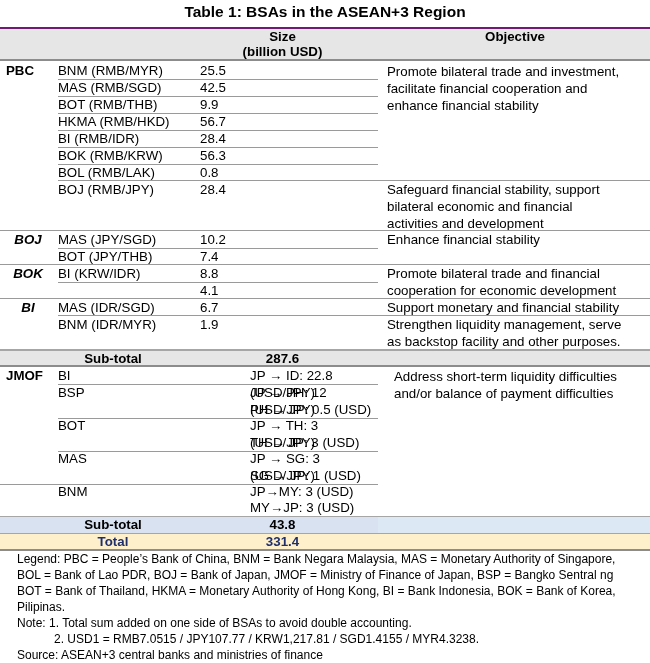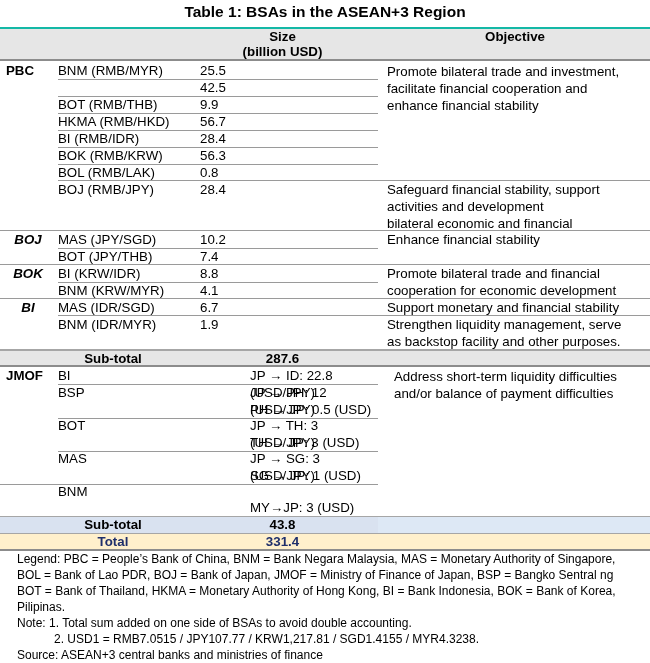--- a/index.html
+++ b/index.html
@@ -6,21 +6,21 @@
   body {
     width: 650px; height: 663px; position: relative; overflow: hidden;
     font-family: "Liberation Sans", sans-serif; color: #000; font-size: 13.3px;
   }
   .title {
     position: absolute; left: 0; top: 3px; width: 650px; text-align: center;
     font-weight: bold; font-size: 15.5px;
   }
   .hdr {
     position: absolute; left: 0; top: 27px; width: 650px; height: 34px;
-    background: #e6e6e6; border-top: 2px solid #14b8a6; border-bottom: 2px solid #8c8c8c;
+    background: #e6e6e6; border-top: 2px solid #701a75; border-bottom: 2px solid #8c8c8c;
     box-sizing: border-box; font-weight: bold;
   }
   .hdr .size { position: absolute; left: 200px; width: 165px; top: 0; text-align: center; line-height: 15px; }
   .hdr .obj { position: absolute; left: 380px; width: 270px; top: 0; text-align: center; line-height: 15px; }
   .row { position: absolute; left: 0; width: 650px; height: 17px; line-height: 17px; }
   .c1 { position: absolute; left: 6px; width: 50px; font-weight: bold; }
   .c1.ctr { left: 0; width: 56px; text-align: center; font-style: italic; }
   .c2 { position: absolute; left: 58px; width: 200px; text-align: left; }
   .c3 { position: absolute; left: 200px; width: 165px; }
   .c3l { position: absolute; left: 250px; width: 125px; text-align: left; }
@@ -53,20 +53,21 @@
 </div>
 
 <div>
   <div class="row" style="top:62px">
     <span class="c1">PBC</span>
     <span class="c2">BNM (RMB/MYR)</span>
     <span class="c3">25.5</span>
   </div>
   <div class="hl inner" style="top:79px"></div>
   <div class="row" style="top:79px">
+    <span class="c2">MAS (RMB/SGD)</span>
     <span class="c3">42.5</span>
   </div>
   <div class="hl inner" style="top:96px"></div>
   <div class="row" style="top:96px">
     <span class="c2">BOT (RMB/THB)</span>
     <span class="c3">9.9</span>
   </div>
   <div class="hl inner" style="top:113px"></div>
   <div class="row" style="top:113px">
     <span class="c2">HKMA (RMB/HKD)</span>
@@ -92,22 +93,22 @@
     <div>facilitate financial cooperation and</div>
     <div>enhance financial stability</div>
   </div>
   <div class="hl" style="top:180px; left:58px; width:592px"></div>
   <div class="row" style="top:181px">
     <span class="c2">BOJ (RMB/JPY)</span>
     <span class="c3">28.4</span>
   </div>
   <div class="obj" style="top:181px">
     <div>Safeguard financial stability, support</div>
+    <div>bilateral economic and financial</div>
     <div>activities and development</div>
-    <div>bilateral economic and financial</div>
   </div>
 </div>
 
 <div class="hl full" style="top:230px"></div>
 <div>
   <div class="row" style="top:231px">
     <span class="c1 ctr">BOJ</span>
     <span class="c2">MAS (JPY/SGD)</span>
     <span class="c3">10.2</span>
   </div>
@@ -123,21 +124,20 @@
 
 <div class="hl full" style="top:264px"></div>
 <div>
   <div class="row" style="top:265px">
     <span class="c1 ctr">BOK</span>
     <span class="c2">BI (KRW/IDR)</span>
     <span class="c3">8.8</span>
   </div>
   <div class="hl inner" style="top:282px"></div>
   <div class="row" style="top:282px">
-    <span class="c2">BNM (KRW/MYR)</span>
     <span class="c3">4.1</span>
   </div>
   <div class="obj" style="top:265px">
     <div>Promote bilateral trade and financial</div>
     <div>cooperation for economic development</div>
   </div>
 </div>
 
 <div class="hl full" style="top:298px"></div>
 <div>
@@ -191,20 +191,21 @@
   <div class="row" style="top:450px">
     <span class="c2" style="width:110px">MAS</span>
     <span class="c3l">JP → SG: 3 (USD/JPY)</span>
   </div>
   <div class="row" style="top:467px">
     <span class="c3l">SG → JP: 1 (USD)</span>
   </div>
   <div class="hl" style="top:484px; left:0; width:378px"></div>
   <div class="row" style="top:483px">
     <span class="c2" style="width:110px">BNM</span>
+    <span class="c3l">JP→MY: 3 (USD)</span>
   </div>
   <div class="row" style="top:499px">
     <span class="c3l">MY→JP: 3 (USD)</span>
   </div>
   <div class="obj" style="top:368px; left:394px">
     <div>Address short-term liquidity difficulties</div>
     <div>and/or balance of payment difficulties</div>
   </div>
 </div>
 

